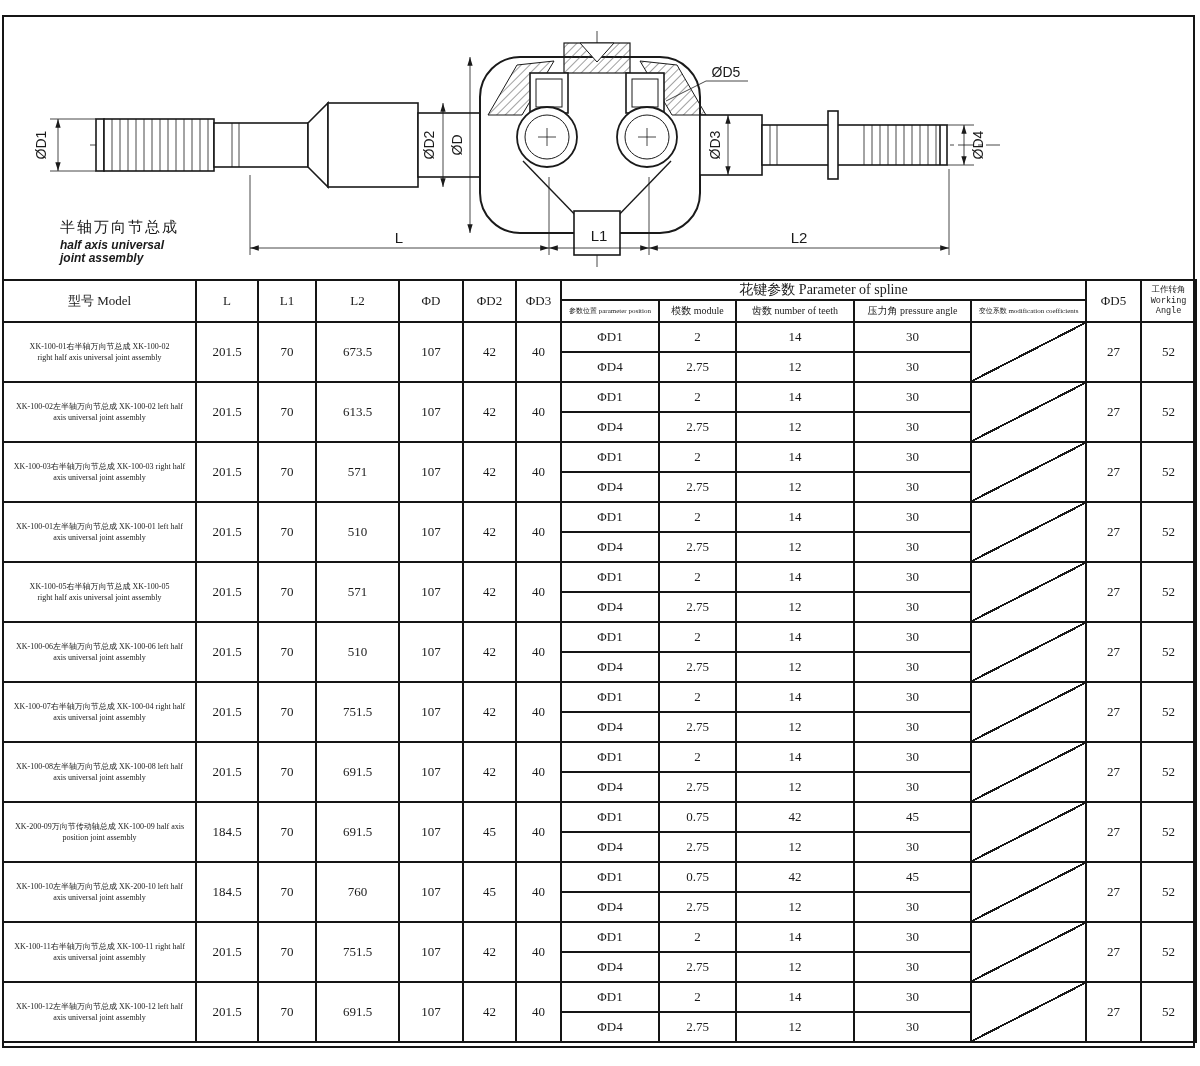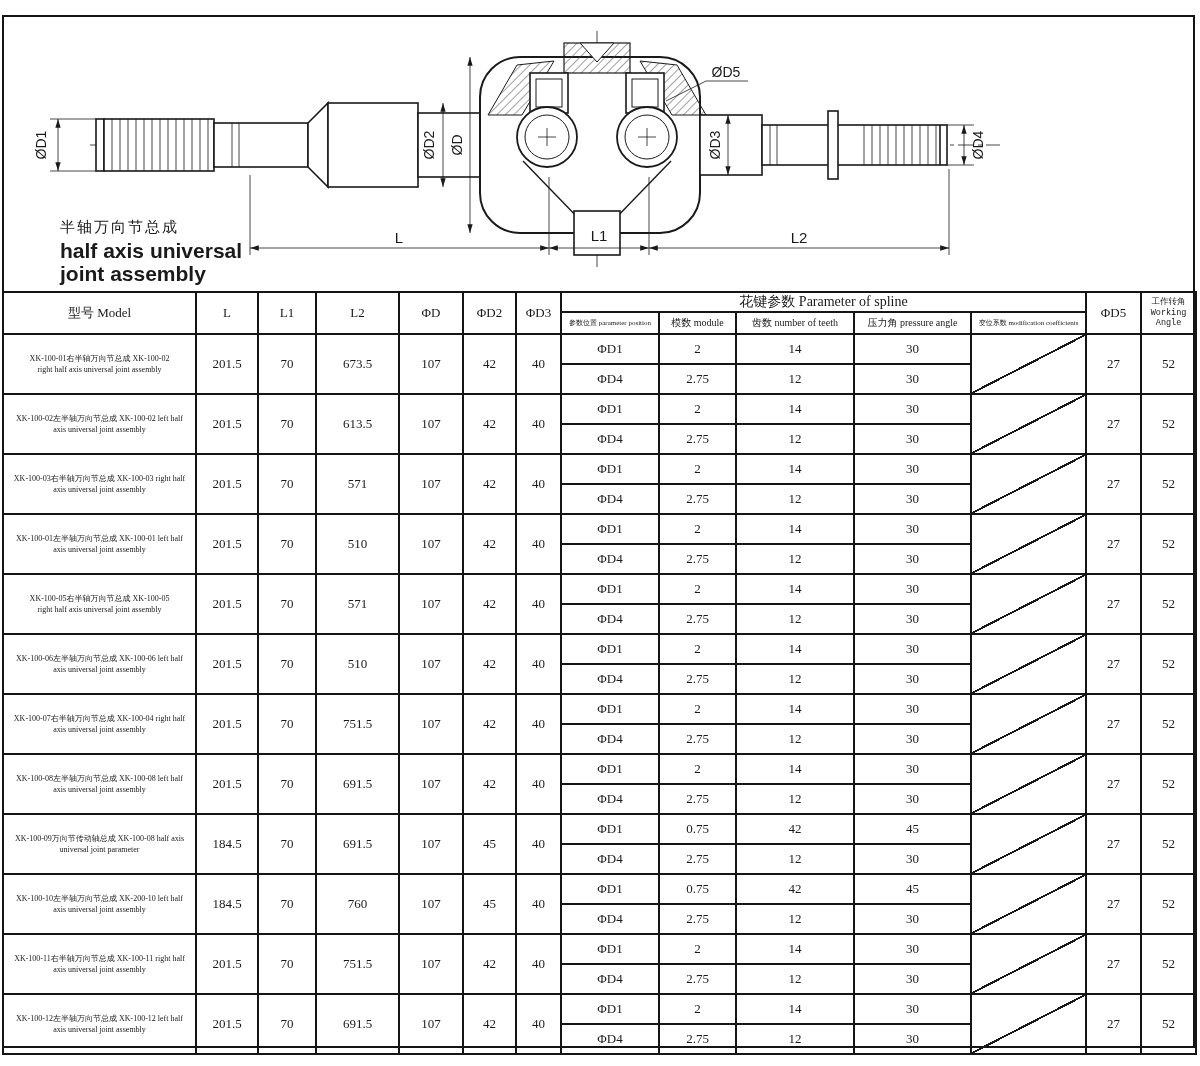--- a/index.html
+++ b/index.html
@@ -3,22 +3,22 @@
 <meta charset="utf-8">
 <style>
   html,body{margin:0;padding:0;background:#fff;}
   body{width:1200px;height:1066px;position:relative;overflow:hidden;
        font-family:"Liberation Serif",serif;color:#1a1a1a;}
   .sheet-border{position:absolute;left:2px;top:15px;width:1193px;height:1033px;
        border:2px solid #151515;box-sizing:border-box;}
   .drawing{position:absolute;left:2px;top:15px;width:1193px;height:273px;}
   .title-block{position:absolute;left:16px;top:219px;line-height:1.1;margin-left:44px;}
   .title-block .cn{font-size:15px;letter-spacing:2px;margin-bottom:3px;}
-  .title-block .en{font-family:"Liberation Sans",sans-serif;font-weight:bold;font-size:21px;}
-  .tbl{position:absolute;left:2px;top:291px;width:1193px;border-collapse:collapse;
+  .title-block .en{font-family:"Liberation Sans",sans-serif;font-weight:bold;font-size:12px;font-style:italic;}
+  .tbl{position:absolute;left:2px;top:279px;width:1193px;border-collapse:collapse;
        table-layout:fixed;}
   .tbl th,.tbl td{border:2px solid #151515;padding:0;text-align:center;
        vertical-align:middle;font-weight:normal;overflow:hidden;}
   .tbl thead tr.h1{height:16px;}
   .tbl thead tr.h2{height:22px;}
   .tbl tbody tr{height:30px;}
   .th-main{font-size:13px;}
   .th-group{font-size:14px;}
   .th-sub{font-size:10px;}
   .th-tiny{font-size:7px;}
@@ -403,22 +403,22 @@
       <td class="val" rowspan="2">52</td>
     </tr>
     <tr>
       <td class="val">ΦD4</td>
       <td class="val">2.75</td>
       <td class="val">12</td>
       <td class="val">30</td>
     </tr>
     <tr>
       <td class="c-model" rowspan="2">
-          <div>XK-100-09万向节传动轴总成  XK-100-08 half axis</div>
-          <div>universal joint parameter</div>
+          <div>XK-200-09万向节传动轴总成  XK-100-09 half axis</div>
+          <div>position joint assembly</div>
         </td>
       <td class="val" rowspan="2">184.5</td>
       <td class="val" rowspan="2">70</td>
       <td class="val" rowspan="2">691.5</td>
       <td class="val" rowspan="2">107</td>
       <td class="val" rowspan="2">45</td>
       <td class="val" rowspan="2">40</td>
       <td class="val">ΦD1</td>
       <td class="val">0.75</td>
       <td class="val">42</td>

